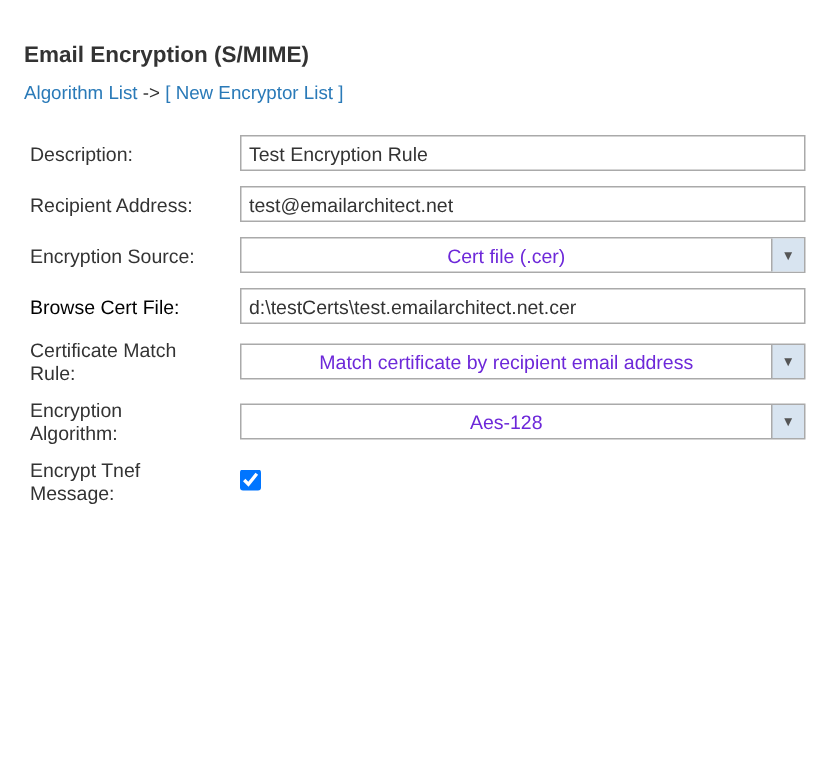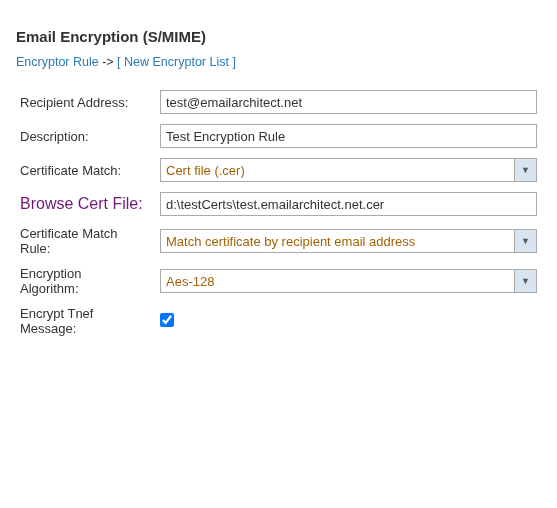--- a/index.html
+++ b/index.html
@@ -85,26 +85,27 @@
       background: #fff;
       height: 24px;
       width: 100%;
     }
 
     .select-wrapper select {
       flex: 1;
       border: none;
       outline: none;
       font-size: 13px;
-      color: #a16207;
+      color: #6d28d9;
       padding: 2px 5px;
       background: transparent;
       appearance: none;
       -webkit-appearance: none;
       cursor: pointer;
+      text-align: center;
     }
 
     .select-arrow {
       width: 22px;
       height: 22px;
       background: #d8e4f0;
       border-left: 1px solid #aaa;
       display: flex;
       align-items: center;
       justify-content: center;
@@ -112,63 +113,63 @@
       cursor: pointer;
     }
 
     .select-arrow::after {
       content: '▼';
       font-size: 9px;
       color: #555;
     }
 
     .browse-link {
-      color: #701a75;
-      font-size: 16px;
+      color: #000000;
+      font-size: 13px;
       cursor: pointer;
       text-decoration: none;
     }
 
     .label-multiline {
       vertical-align: middle;
     }
   </style>
 </head>
 <body>
 
 <div class="page-container">
 
   <div class="page-title">Email Encryption (S/MIME)</div>
 
   <div class="breadcrumb">
-    <span class="breadcrumb-link">Encryptor Rule</span>
+    <span class="breadcrumb-link">Algorithm List</span>
     <span> -&gt; </span>
     <span class="breadcrumb-link">[ New Encryptor List ]</span>
   </div>
 
   <table class="form-table">
     <tbody>
 
       <tr>
+        <td>Description:</td>
+        <td>
+          <input type="text" value="Test Encryption Rule" style="">
+        </td>
+      </tr>
+
+      <tr>
         <td>Recipient Address:</td>
         <td>
           <input type="text" value="test@emailarchitect.net" style="">
         </td>
       </tr>
 
-      <tr>
-        <td>Description:</td>
-        <td>
-          <input type="text" value="Test Encryption Rule" style="">
-        </td>
-      </tr>
-
-
-      <tr>
-        <td>Certificate Match:</td>
+
+      <tr>
+        <td>Encryption Source:</td>
         <td>
           <div class="select-wrapper">
             <select>
               <option selected="">Cert file (.cer)</option>
               <option>Certificate Store</option>
               <option>LDAP</option>
             </select>
             <div class="select-arrow"></div>
           </div>
         </td>

